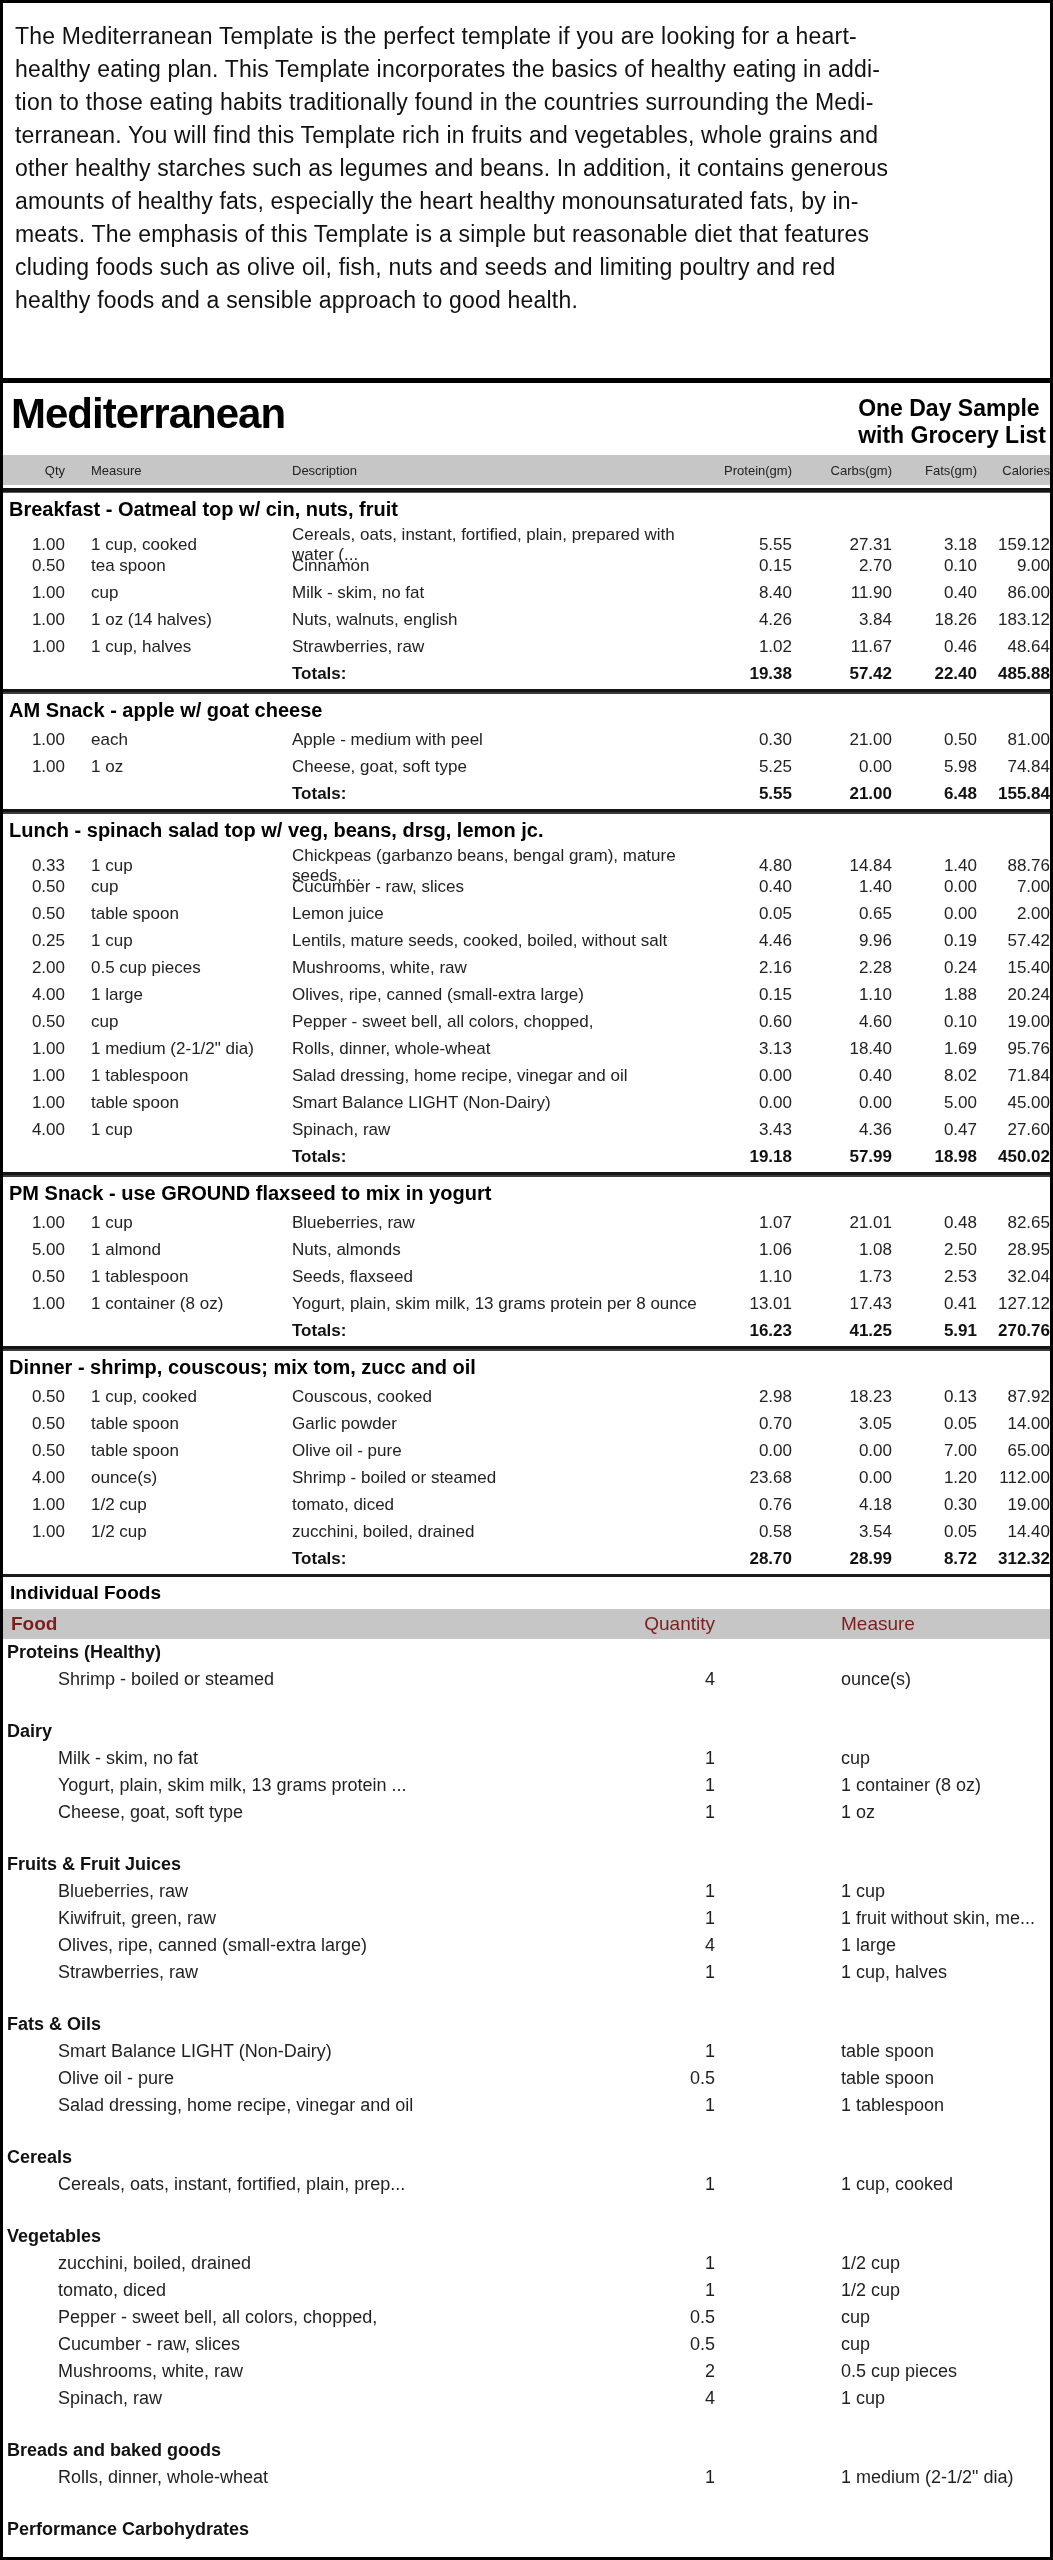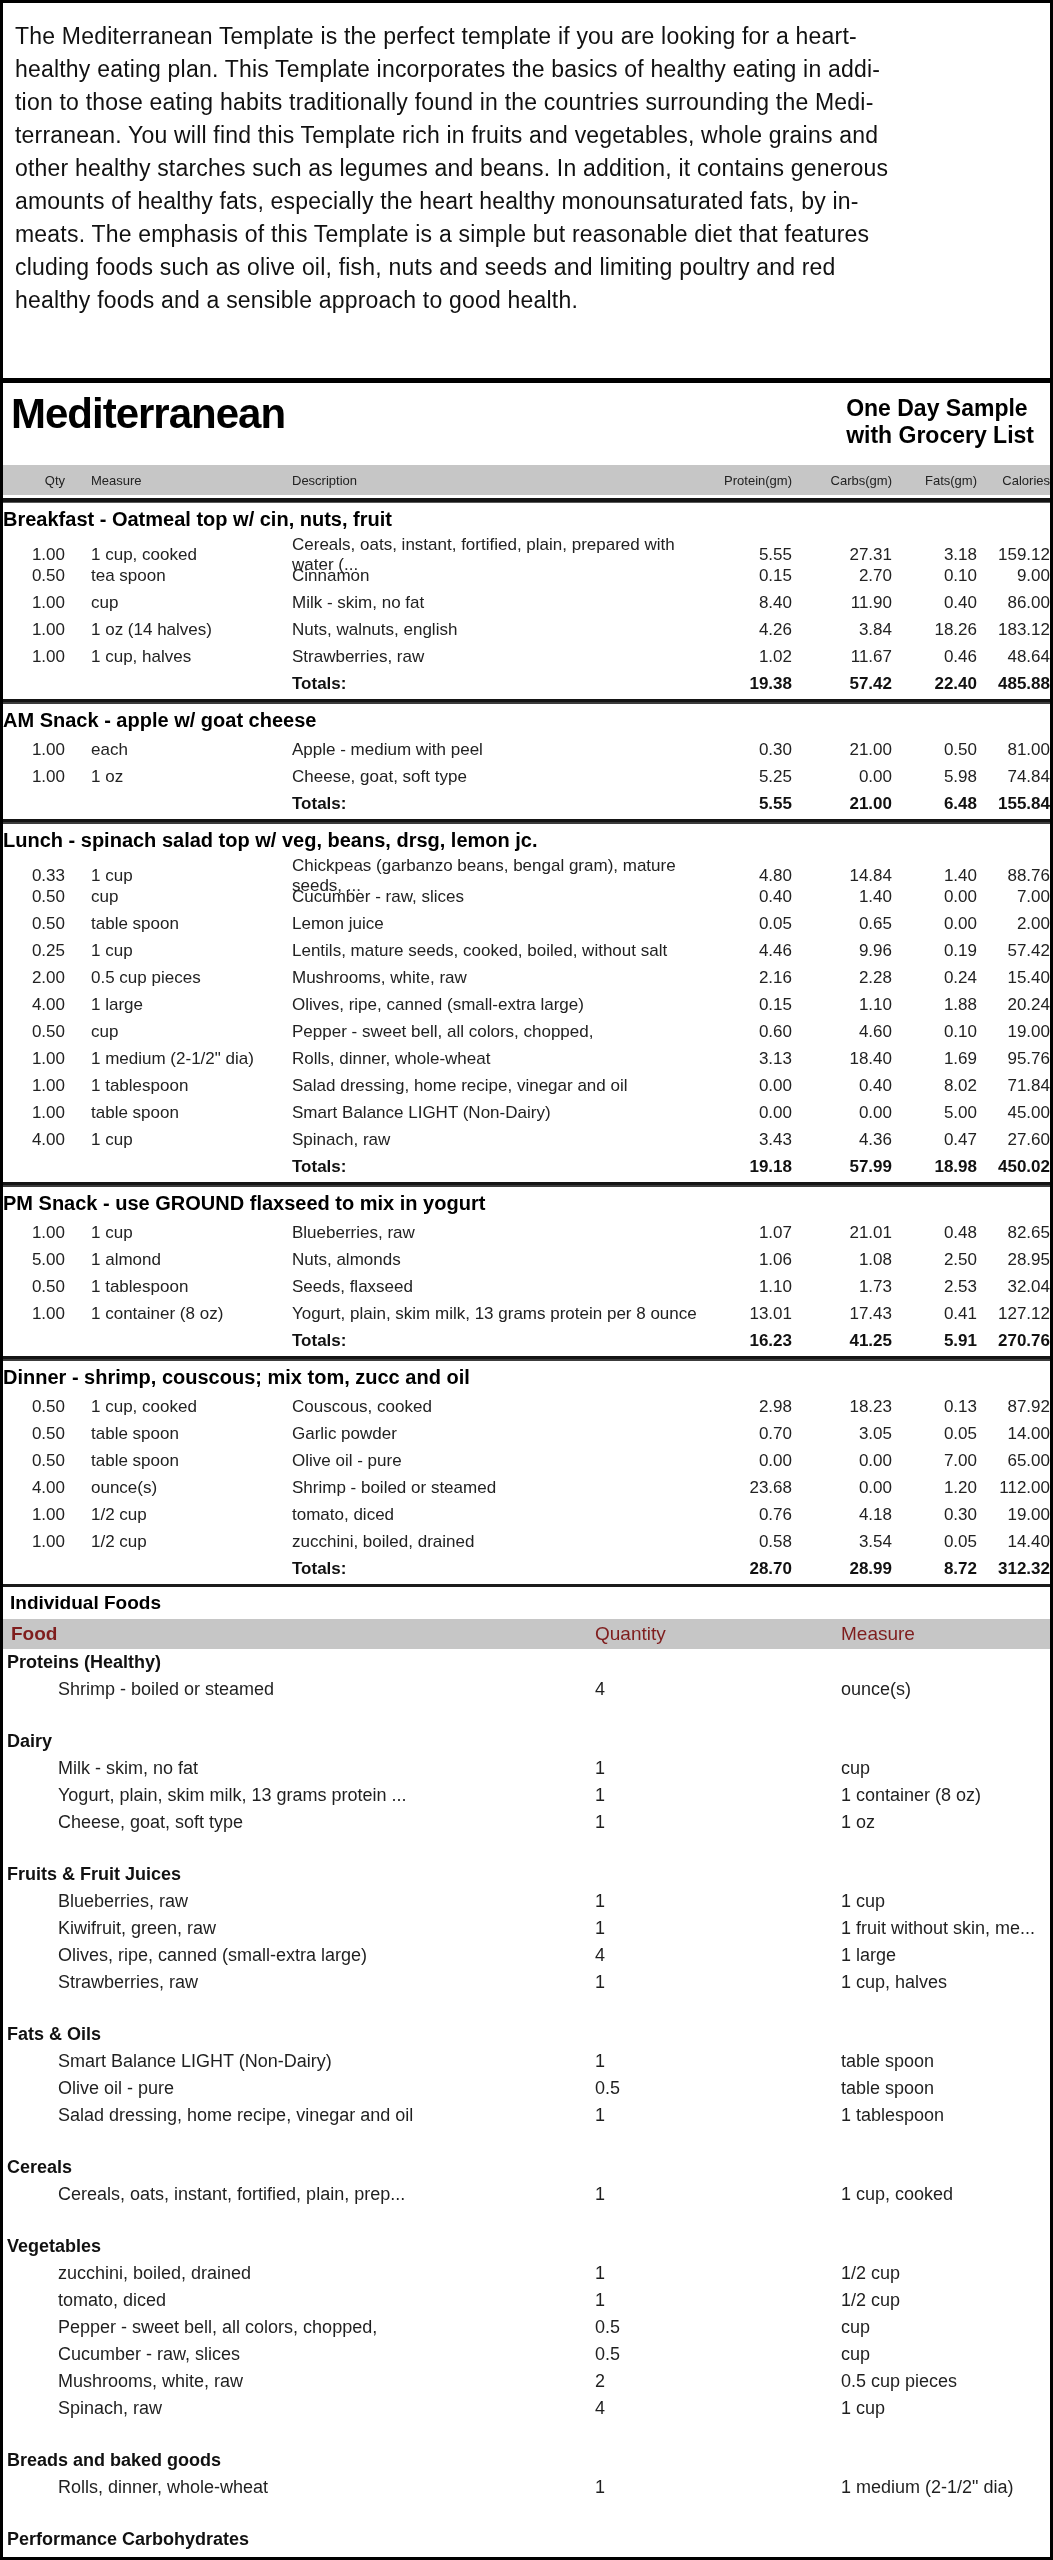--- a/index.html
+++ b/index.html
@@ -19,47 +19,47 @@
   .intro-line {
     font-size:23px; line-height:33px; letter-spacing:0.2px;
     white-space:nowrap; color:#111;
   }
 
   .top-divider { border-top:5px solid #000; }
 
   
   .report-header {
     display:flex; justify-content:space-between; align-items:flex-start;
-    padding:10px 16px 10px 8px; height:82px;
+    padding:10px 4px 10px 8px; height:72px;
   }
   .report-title { font-size:42px; font-weight:bold; letter-spacing:-1px; line-height:1; color:#000; }
   .report-subtitle { text-align:left; font-weight:bold; font-size:23px; line-height:27px; color:#000; padding-top:2px; }
 
   
   .mgrid { display:grid; grid-template-columns:62px 227px 1fr 95px 100px 85px 73px; align-items:center; }
   .colhead-bar {
     background:#c6c6c6; height:30px; font-size:13px; color:#222;
   }
   .c-qty { text-align:right; }
   .c-measure { padding-left:26px; }
   .c-num { text-align:right; }
   .dbl-line { border-top:4px solid #141414; border-bottom:1px solid #5a5a5a; height:3px; margin-top:3px; }
 
-  .meal-heading { font-size:20px; font-weight:bold; color:#000; height:32px; display:flex; align-items:center; }
+  .meal-heading { font-size:20px; font-weight:bold; color:#000; height:32px; display:flex; align-items:center; padding-left:6px; }
   .mrow { height:27px; font-size:17px; color:#222; }
   .totals-row { height:27px; font-size:17px; font-weight:bold; color:#111; }
   .section-sep { border-top:3px solid #151515; border-bottom:2px solid #3c3c3c; height:3px; margin-top:2px; }
 
   
   .thin-line { border-top:3px solid #1b1b1b; margin-top:2px; }
   .grocery-title { font-size:19px; font-weight:bold; color:#000; padding:5px 8px 5px 7px; }
   .ggrid { display:grid; grid-template-columns:1fr 120px 335px; align-items:center; }
   .ghead-bar { background:#c6c6c6; height:30px; font-size:19px; color:#7f1d1d; }
   .g-food-head { padding-left:8px; font-weight:bold; }
-  .g-qty { text-align:left; }
+  .g-qty { text-align:right; }
   .g-measure { padding-left:126px; }
   .category-block { margin-bottom:25px; }
   .category-name { font-size:18px; font-weight:bold; color:#111; height:27px; display:flex; align-items:center; padding-left:4px; }
   .grow { height:27px; font-size:18px; color:#1f1f1f; }
   .g-food-item { padding-left:55px; }
 </style>
 </head>
 <body>
 
 <div class="page">

